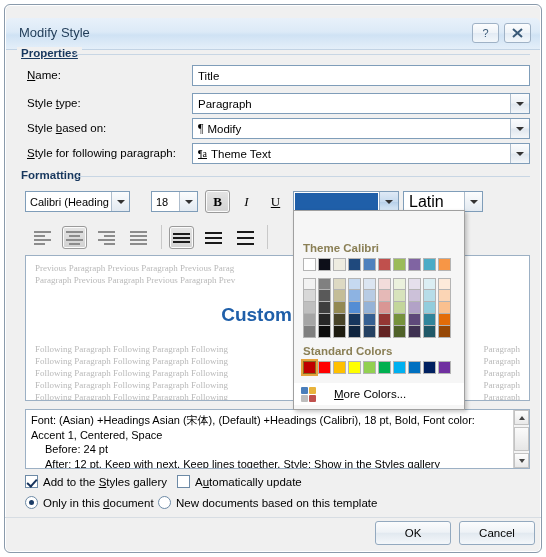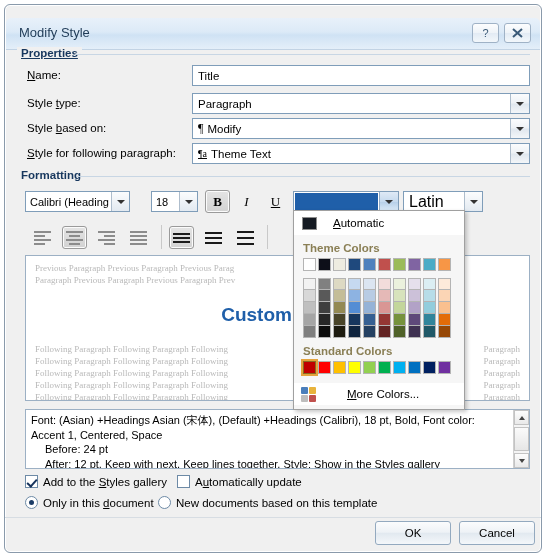--- a/index.html
+++ b/index.html
@@ -205,21 +205,20 @@
     font-size:11.5px; font-weight:bold; color:#8a7f55;
     display:flex; align-items:center; padding-left:9px;
     background:#f6f6f6;
   }
   .cm-grid { position:absolute; }
   .sw { position:absolute; width:13px; height:13px; border:1px solid #b4b4b4; }
   .sw.sel { outline:2px solid #e3a33c; outline-offset:0px; border-color:#8a6a22; }
   .cm-more {
     position:absolute; left:0; right:0; height:22px; display:flex; align-items:center;
     background:#ffffff;
-    gap:13px;
   }
   .cm-more .txt { margin-left:16px; font-size:11.5px; }
   .palette { margin-left:7px; width:17px; height:15px; position:relative; flex:none; }
   .palette span { position:absolute; width:7px; height:7px; border-radius:1px; }
 
   .ul { text-decoration: underline; }
 </style>
 </head>
 <body>
 
@@ -433,26 +432,22 @@
 
   <div class="btn" style="left:370px; top:516px; width:76px;">
     <span>OK</span>
   </div>
   <div class="btn" style="left:454px; top:516px; width:76px;">
     <span>Cancel</span>
   </div>
 
   <div class="colormenu" style="left:288px; top:205px; width:172px; height:200px;">
 
-    <div class="cm-auto">
-      <span class="chip"></span>
-      <span class="txt"><u>A</u>utomatic</span>
-    </div>
-
-    <div class="cm-head" style="top:28px;">Theme Colors</div>
+
+    <div class="cm-head" style="top:28px;">Theme Calibri</div>
     <div class="cm-grid" id="theme-grid" style="left:9px; top:47px;">
         <div class="sw" style="left: 0px; top: 0px; background: rgb(255, 255, 255);"></div>
         <div class="sw" style="left: 15px; top: 0px; background: rgb(13, 15, 25);"></div>
         <div class="sw" style="left: 30px; top: 0px; background: rgb(238, 236, 225);"></div>
         <div class="sw" style="left: 45px; top: 0px; background: rgb(31, 73, 125);"></div>
         <div class="sw" style="left: 60px; top: 0px; background: rgb(79, 129, 189);"></div>
         <div class="sw" style="left: 75px; top: 0px; background: rgb(192, 80, 77);"></div>
         <div class="sw" style="left: 90px; top: 0px; background: rgb(155, 187, 89);"></div>
         <div class="sw" style="left: 105px; top: 0px; background: rgb(128, 100, 162);"></div>
         <div class="sw" style="left: 120px; top: 0px; background: rgb(75, 172, 198);"></div>

